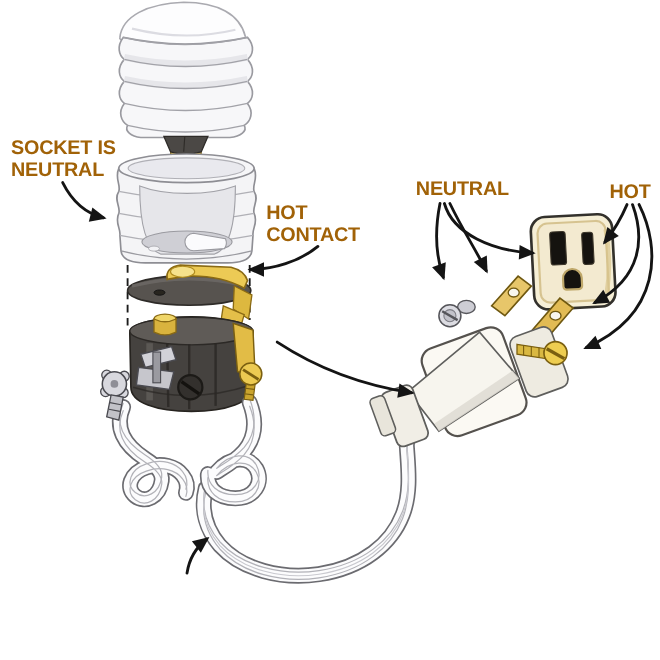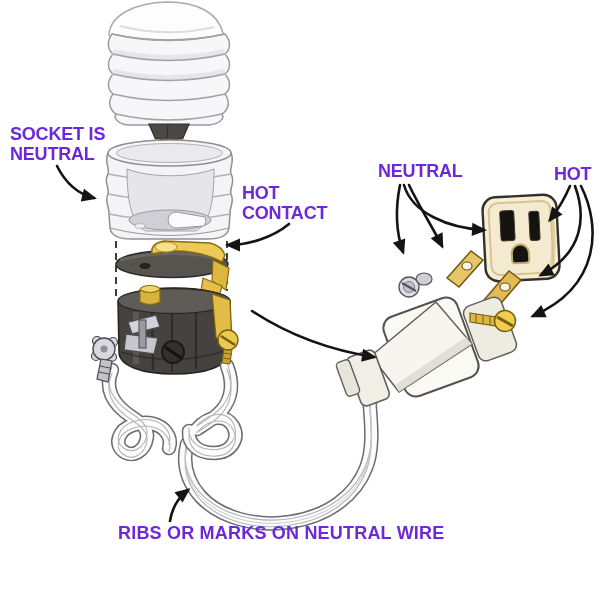--- a/index.html
+++ b/index.html
@@ -1,19 +1,19 @@
 <!DOCTYPE html>
 <html><head>
 <meta charset="utf-8">
 <style>
   html,body{margin:0;padding:0;background:#fff;}
   .stage{position:relative;width:600px;height:600px;background:#ffffff;overflow:hidden;
          font-family:"Liberation Sans",sans-serif;}
   .stage svg{position:absolute;left:0;top:0;}
-  .lbl{position:absolute;color:#6d28d9;font-weight:bold;font-size:18px;line-height:20px;
+  .lbl{position:absolute;color:#a16207;font-weight:bold;font-size:18px;line-height:20px;
        letter-spacing:-0.2px;white-space:pre-line;user-select:none;}
 </style>
 </head>
 <body>
 
 <div class="stage">
 <svg width="600" height="600" viewBox="0 0 600 600">
   <defs>
     <marker id="ah" viewBox="0 0 10 10" refX="8" refY="5" markerWidth="17" markerHeight="15" orient="auto" markerUnits="userSpaceOnUse">
       <path d="M0,0.6 L10,5 L0,9.4 Z" fill="#141414"></path>
@@ -181,14 +181,13 @@
     <path marker-end="url(#ah)" d="M170,521 C172,508 179,497 188,490"></path>
   </g>
 </svg>
 
 <div class="lbl" style="left:10px;top:124px;">SOCKET IS
 NEUTRAL</div>
 <div class="lbl" style="left:242px;top:183px;">HOT
 CONTACT</div>
 <div class="lbl" style="left:378px;top:161px;">NEUTRAL</div>
 <div class="lbl" style="left:554px;top:164px;">HOT</div>
-<div class="lbl" style="left:118px;top:523px;letter-spacing:0.2px;">RIBS OR MARKS ON NEUTRAL WIRE</div>
 </div>
 
 </body></html>

